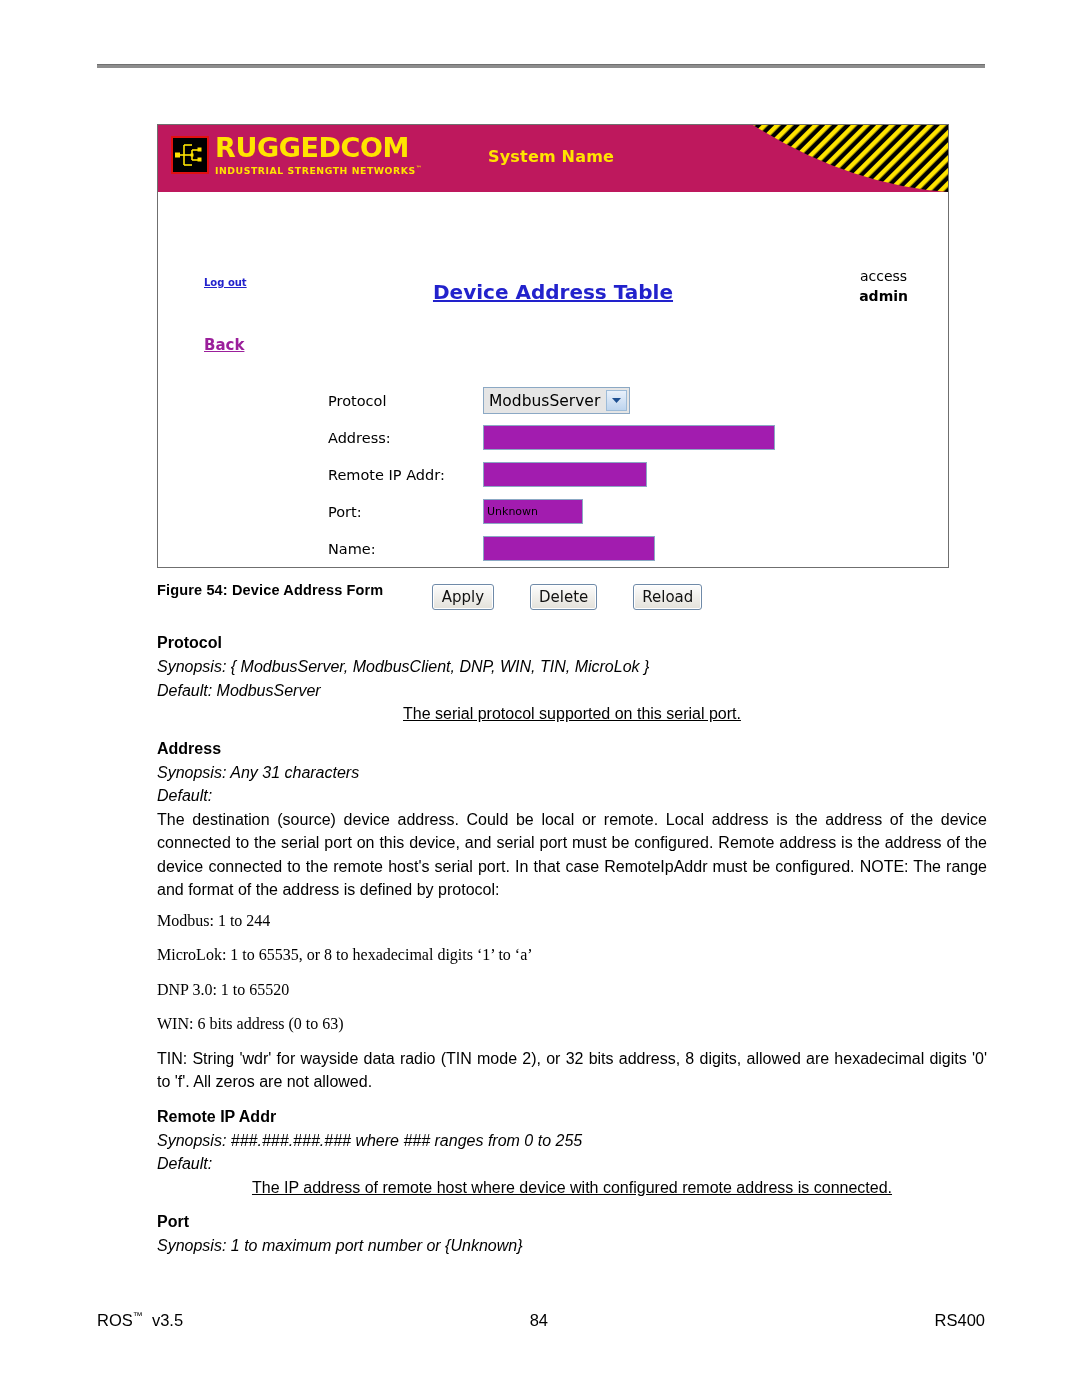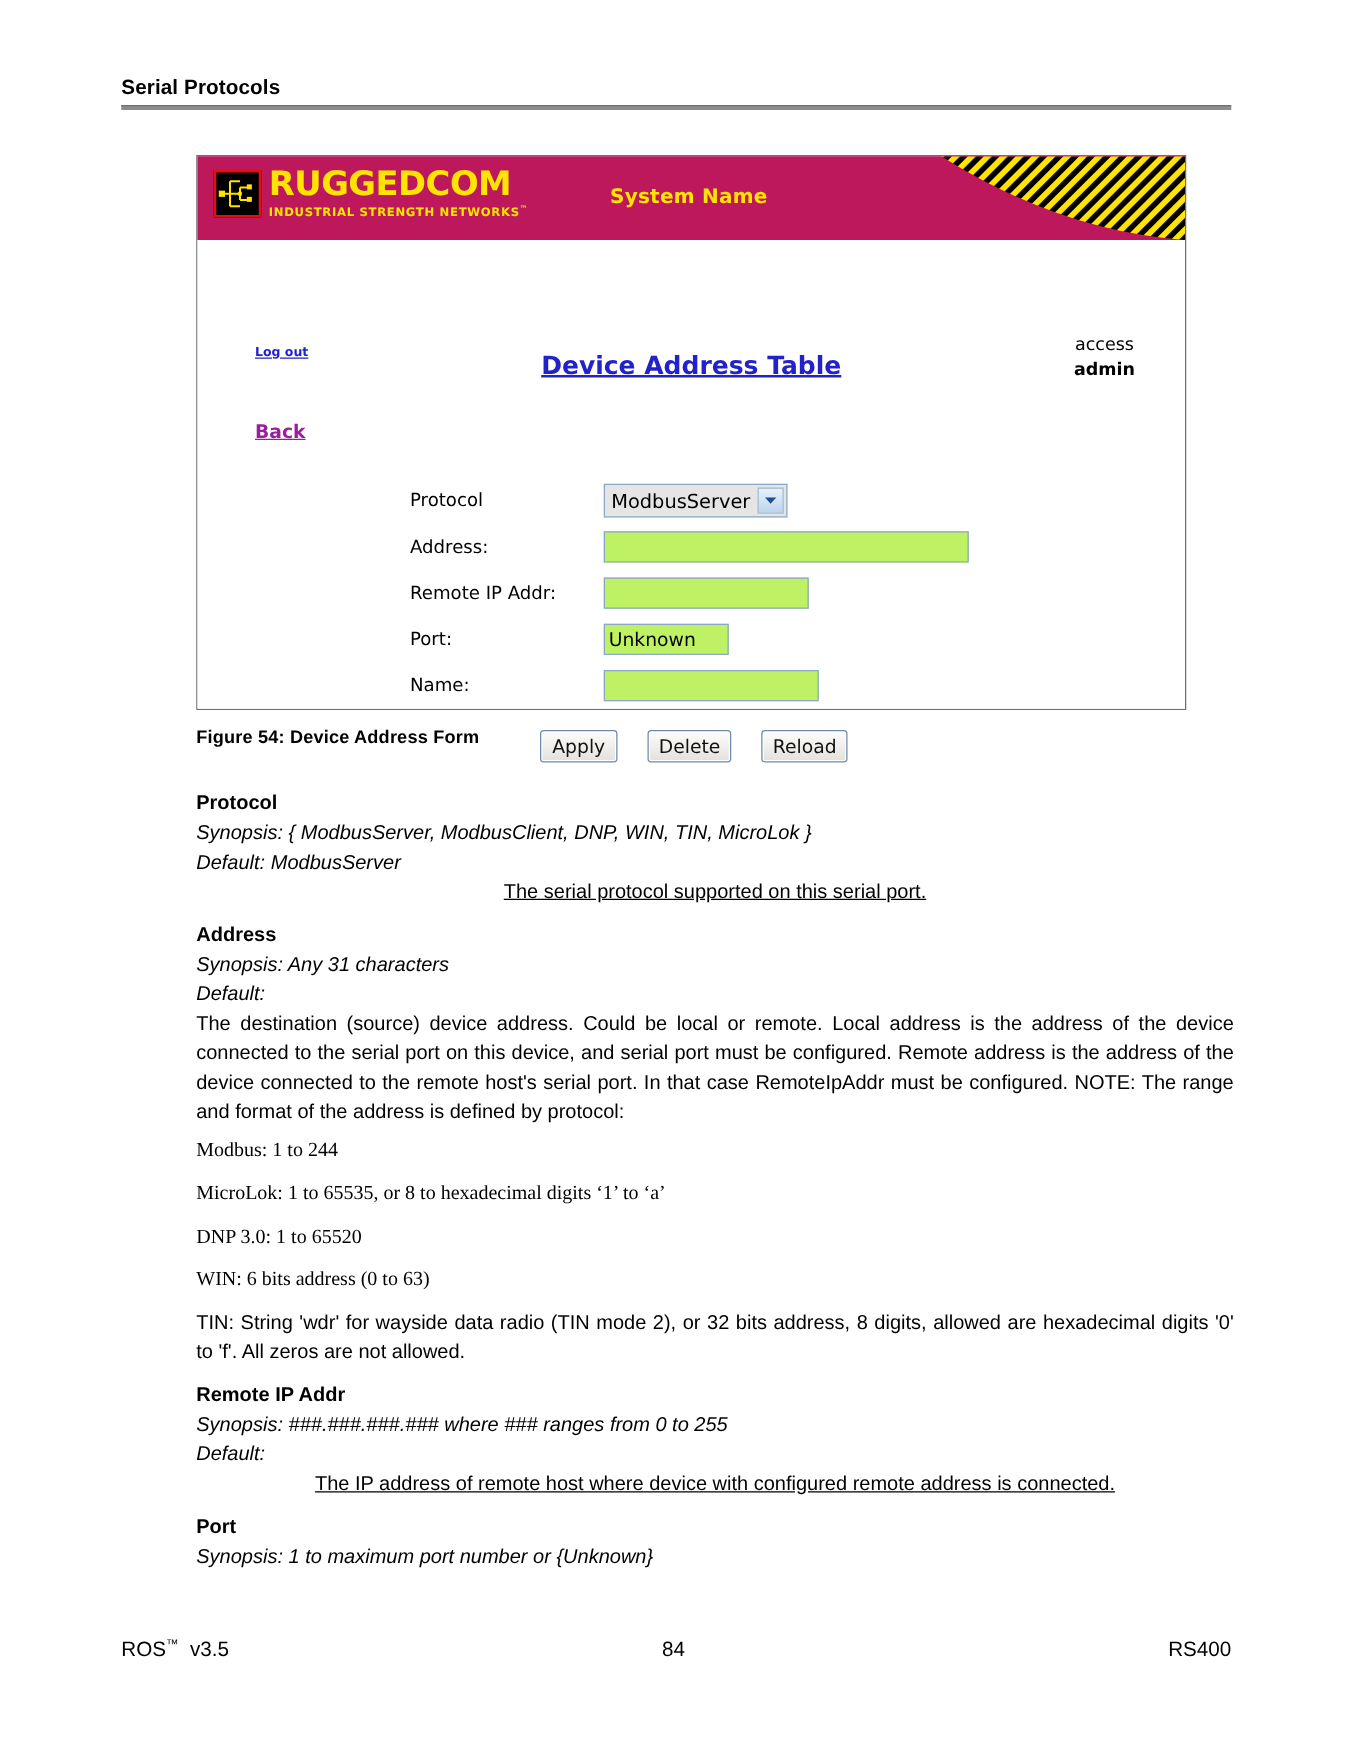--- a/index.html
+++ b/index.html
@@ -181,24 +181,24 @@
   .form-label {
     width: 155px;
     font-family: "DejaVu Sans", sans-serif;
     font-size: 14.5px;
     color: #000;
     white-space: nowrap;
   }
   .txt {
     height: 25px;
     border: 1px solid #8ba8c4;
-    background: #bef264;
-    box-sizing: border-box;
-    font-family: "DejaVu Sans", sans-serif;
-    font-size: 15px;
+    background: #a21caf;
+    box-sizing: border-box;
+    font-family: "DejaVu Sans", sans-serif;
+    font-size: 11px;
     padding: 0 3px;
     color: #000;
     outline: none;
     line-height: 23px;
   }
   .txt.w-address { width: 292px; }
   .txt.w-remote  { width: 164px; }
   .txt.w-port    { width: 100px; }
   .txt.w-name    { width: 172px; }
 
@@ -230,21 +230,21 @@
     justify-content: center;
     flex: none;
   }
 
   
   .btn-row {
     position: absolute;
     left: 258px;
     top: 392px;
     display: flex;
-    gap: 24px;
+    gap: 36px;
     padding-left: 16px;
   }
   .btn {
     min-width: 62px;
     height: 26px;
     padding: 0 8px;
     border: 1px solid #6f8aa8;
     border-radius: 3px;
     background: linear-gradient(#fdfdfd, #e3e1da);
     box-shadow: inset 0 0 0 1px #ffffff;
@@ -314,21 +314,20 @@
   }
   .footer-left  { flex: 0 0 auto; }
   .footer-left sup { font-size: 10px; vertical-align: super; }
   .footer-center { flex: 1 1 auto; text-align: center; margin-left: -40px; }
   .footer-right { flex: 0 0 auto; }
 </style>
 </head>
 <body>
 
 <div class="page-header">
-  <div class="page-header-title">Serial Protocols</div>
   <div class="page-header-rule"></div>
 </div>
 
 <div class="screenshot">
 
   <div class="banner">
 
     <div class="logo-block">
       <div class="logo-mark">
         <svg width="34" height="34" viewBox="0 0 34 34" aria-hidden="true">

